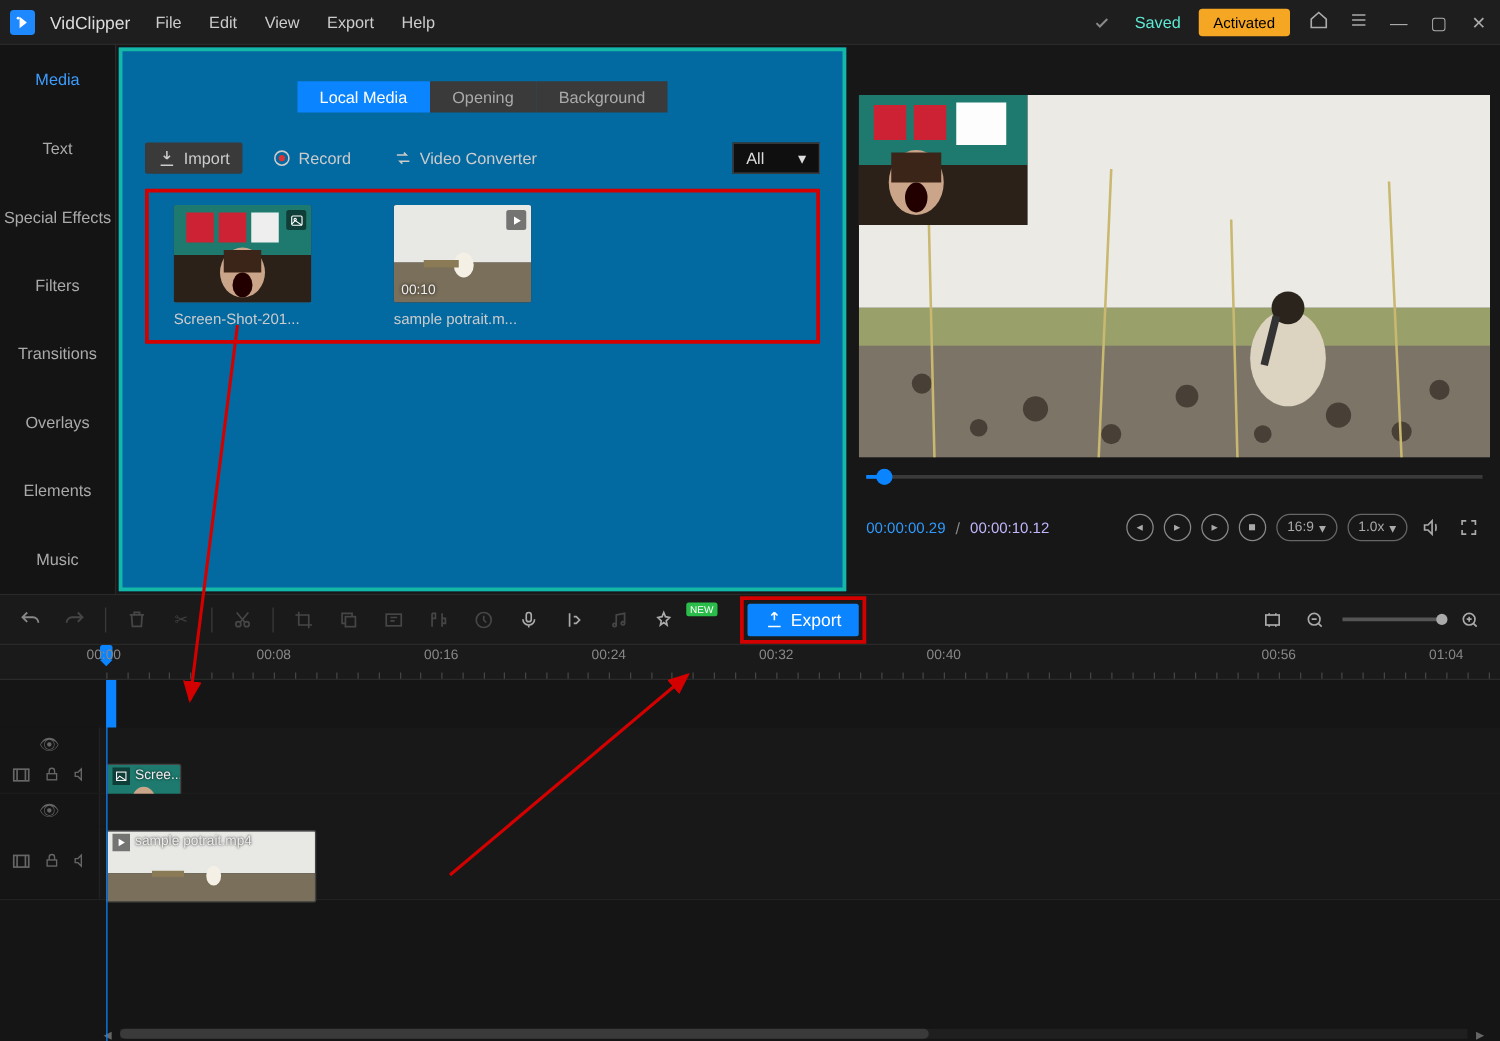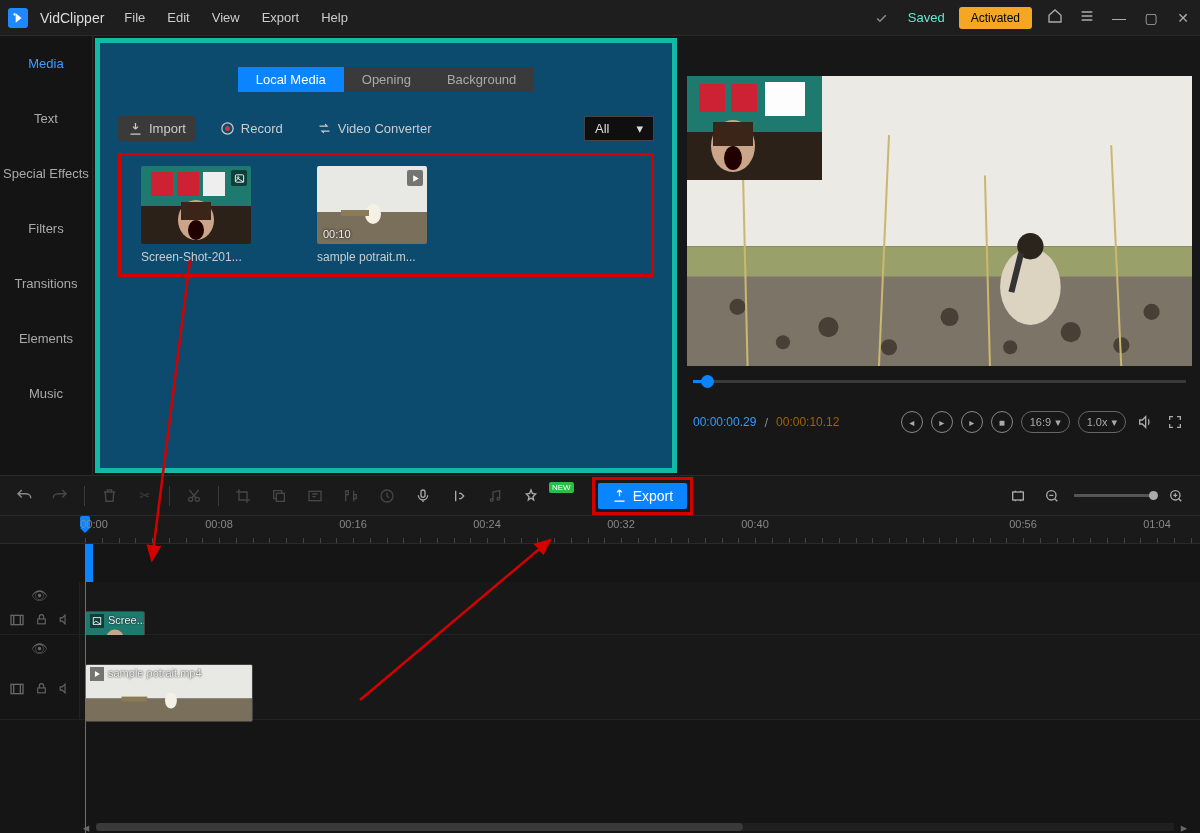--- a/index.html
+++ b/index.html
@@ -15,21 +15,21 @@
 .saved{color:#5eead4;display:flex;align-items:flex-end;gap:20px}
 .activated{background:#f5a623;color:#000;font-weight:500;padding:4px 12px;border-radius:3px;font-size:12px}
 .winbtn{color:#aaa;width:18px;text-align:center;cursor:pointer;font-size:14px}
 
 .upper{display:flex;height:440px;border-bottom:1px solid #2a2a2a}
 
 .leftnav{width:93px;background:#141414;display:flex;flex-direction:column;border-right:1px solid #2a2a2a}
 .leftnav div{height:55px;display:flex;align-items:center;justify-content:center;color:#aaa;font-size:13px;cursor:pointer}
 .leftnav div.active{color:#3d9dff}
 
-.mediapanel{width:582px;background:#0c4a6e;border:5px solid #14b8a6;margin:2px;display:flex;flex-direction:column;padding:24px 18px 12px 18px;position:relative}
+.mediapanel{width:582px;background:#0369a1;border:3px solid #14b8a6;margin:2px;display:flex;flex-direction:column;padding:24px 18px 12px 18px;position:relative}
 .tabs{display:flex;gap:0;justify-content:center;margin-bottom:24px}
 .tabs div{padding:5px 18px;background:#3a3a3a;color:#aaa;font-size:13px;cursor:pointer}
 .tabs div.active{background:#0b84ff;color:#fff}
 .actionrow{display:flex;align-items:center;gap:14px;margin-bottom:12px}
 .actbtn{display:flex;align-items:center;gap:6px;color:#ccc;padding:5px 10px;cursor:pointer;font-size:13px}
 .actbtn.primary{background:#3a3a3a;border-radius:2px}
 .filterdd{margin-left:auto;background:#0f0f0f;color:#ddd;border:1px solid #444;padding:4px 10px;width:70px;display:flex;align-items:center;justify-content:space-between;cursor:pointer}
 .grid{display:flex;gap:56px;padding:10px;border:3px solid #d40000}
 .mediaitem{width:120px;display:flex;flex-direction:column;align-items:flex-end;gap:6px}
 .thumb{width:110px;height:78px;background:#444;border-radius:2px;position:relative;overflow:hidden}
@@ -39,21 +39,21 @@
 
 .previewpane{flex:1;display:flex;flex-direction:column;padding:0 0 8px 0}
 .previewvid{position:relative;margin:40px 8px 6px 8px;height:290px;background:#222;overflow:hidden}
 .overlaythumb{position:absolute;top:0;left:0;width:135px;height:104px;background:#333}
 .scrubrow{display:flex;align-items:center;padding:0 14px;margin:8px 0 28px 0}
 .scrub{flex:1;height:3px;background:#3a3a3a;position:relative}
 .scrubfill{position:absolute;left:0;top:0;height:3px;width:12px;background:#0b84ff}
 .scrubhandle{position:absolute;left:8px;top:-5px;width:13px;height:13px;border-radius:50%;background:#0b84ff}
 .controls{display:flex;align-items:center;gap:8px;padding:0 14px}
 .timecur{color:#2f9bff;font-size:12px}
-.timetot{color:#a16207;font-size:12px}
+.timetot{color:#c4b5fd;font-size:12px}
 .ctrlspacer{flex:1}
 .cbtn{width:22px;height:22px;border:1.4px solid #888;border-radius:50%;display:flex;align-items:center;justify-content:center;color:#aaa;cursor:pointer;font-size:10px}
 .cpill{height:22px;border:1.4px solid #666;border-radius:11px;display:flex;align-items:center;padding:0 8px;color:#aaa;font-size:11px;gap:4px;cursor:pointer}
 
 .tl-toolbar{height:40px;background:#1a1a1a;display:flex;align-items:center;padding:0 12px;gap:12px;border-bottom:1px solid #2a2a2a;position:relative}
 .tlicon{width:24px;height:24px;display:flex;align-items:center;justify-content:center;color:#777;cursor:pointer}
 .tlicon.dis{opacity:.4;cursor:default}
 .tlsep{width:1px;height:20px;background:#3a3a3a}
 .newbadge{font-size:8px;background:#2bbd4a;color:#fff;padding:1px 3px;border-radius:2px;position:relative;top:-8px;left:-6px}
 .exportbox{border:3px solid #d40000;padding:3px;display:flex;align-items:center}
@@ -127,20 +127,21 @@
   </div>
 </div>
 
 <div class="upper">
   <div class="leftnav">
     <div class="active">Media</div>
     <div>Text</div>
     <div>Special Effects</div>
     <div>Filters</div>
     <div>Transitions</div>
+    <div>Overlays</div>
     <div>Elements</div>
     <div>Music</div>
   </div>
 
   <div class="mediapanel">
     <div class="tabs">
       <div class="active">Local Media</div>
       <div>Opening</div>
       <div>Background</div>
     </div>
@@ -395,21 +396,21 @@
         <svg width="16" height="16" viewBox="0 0 24 24" fill="none" stroke="#aaa" stroke-width="2">
           <circle cx="11" cy="11" r="7"></circle>
           <path d="M8 11h6M11 8v6M20 20l-4-4"></path>
         </svg>
       </div>
   </div>
 </div>
 
 <div class="ruler" id="ruler">
   <div class="playhead-marker" style="left:85px"></div>
-<span class="tick" style="left: 94px;">00:00</span>
+<span class="tick" style="left: 83px;">00:00</span>
     <span class="tick" style="left: 219px;">00:08</span>
     <span class="tick" style="left: 353px;">00:16</span>
     <span class="tick" style="left: 487px;">00:24</span>
     <span class="tick" style="left: 621px;">00:32</span>
     <span class="tick" style="left: 755px;">00:40</span>
     <span class="tick" style="left: 925px; margin-top: 37px;">00:48</span>
     <span class="tick" style="left: 1023px;">00:56</span>
     <span class="tick" style="left: 1157px;">01:04</span>
     <div class="minortick" style="left: 85px;"></div>
     <div class="minortick" style="left: 101.75px;"></div>

